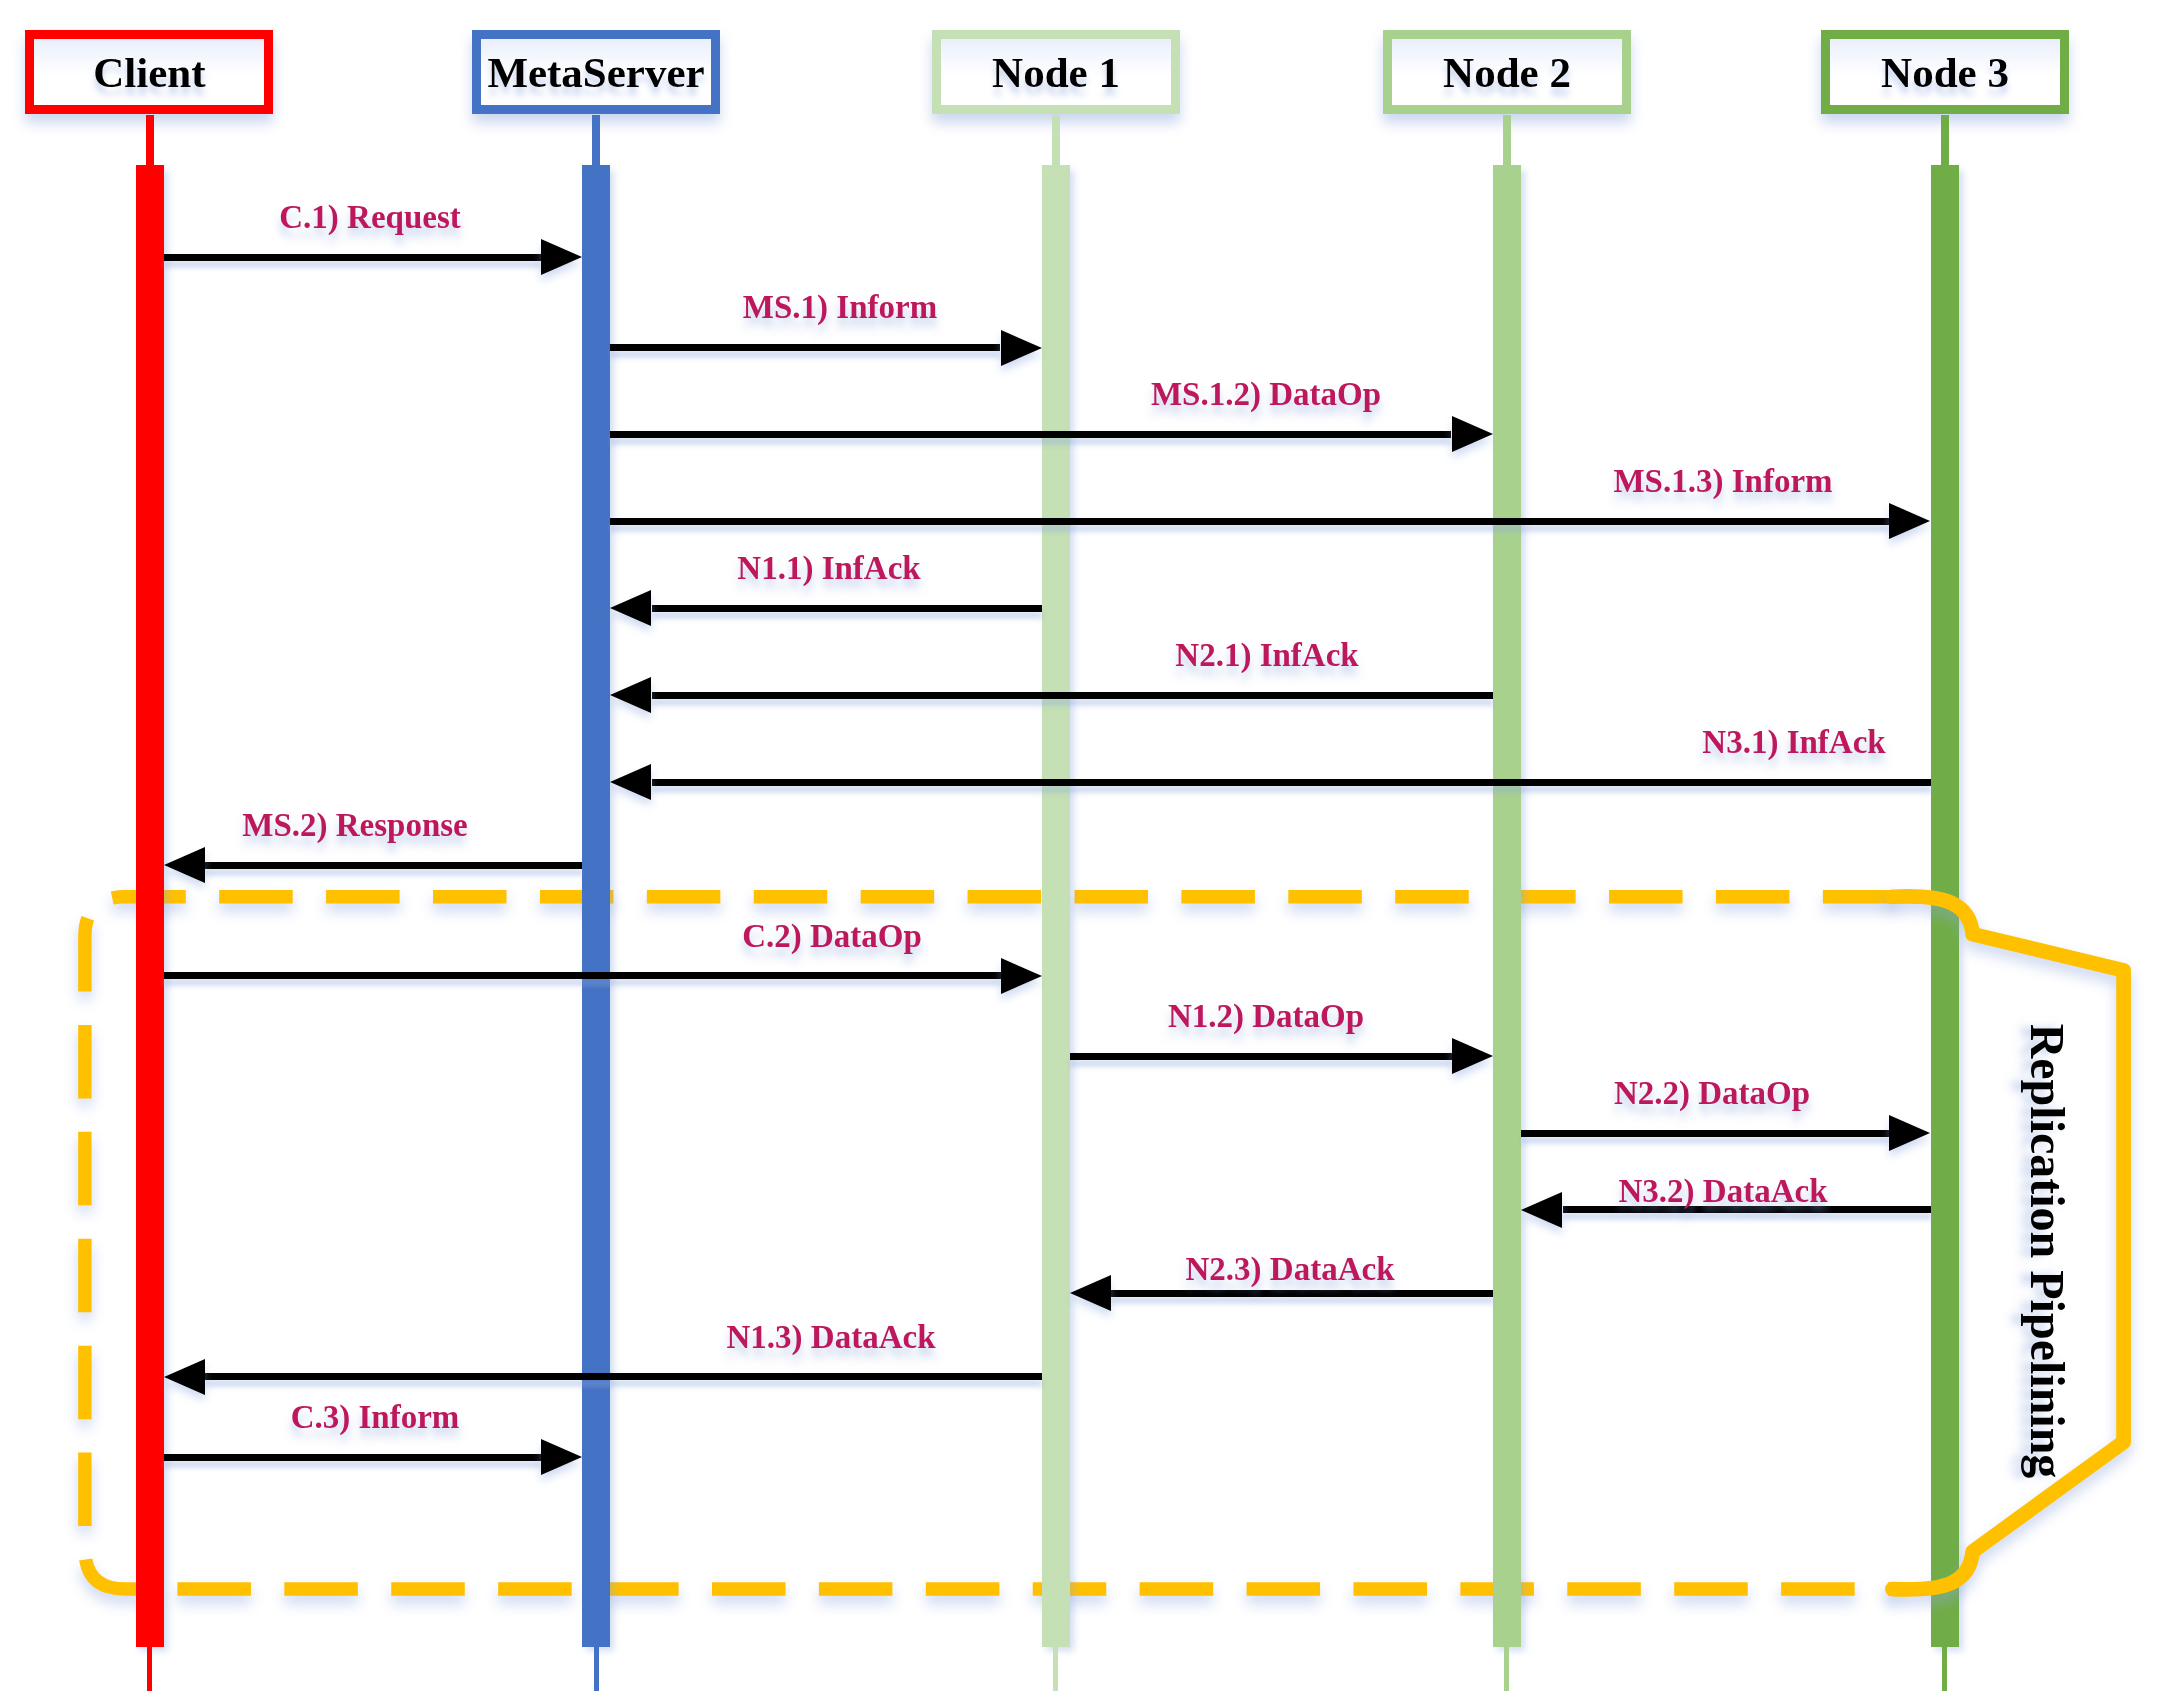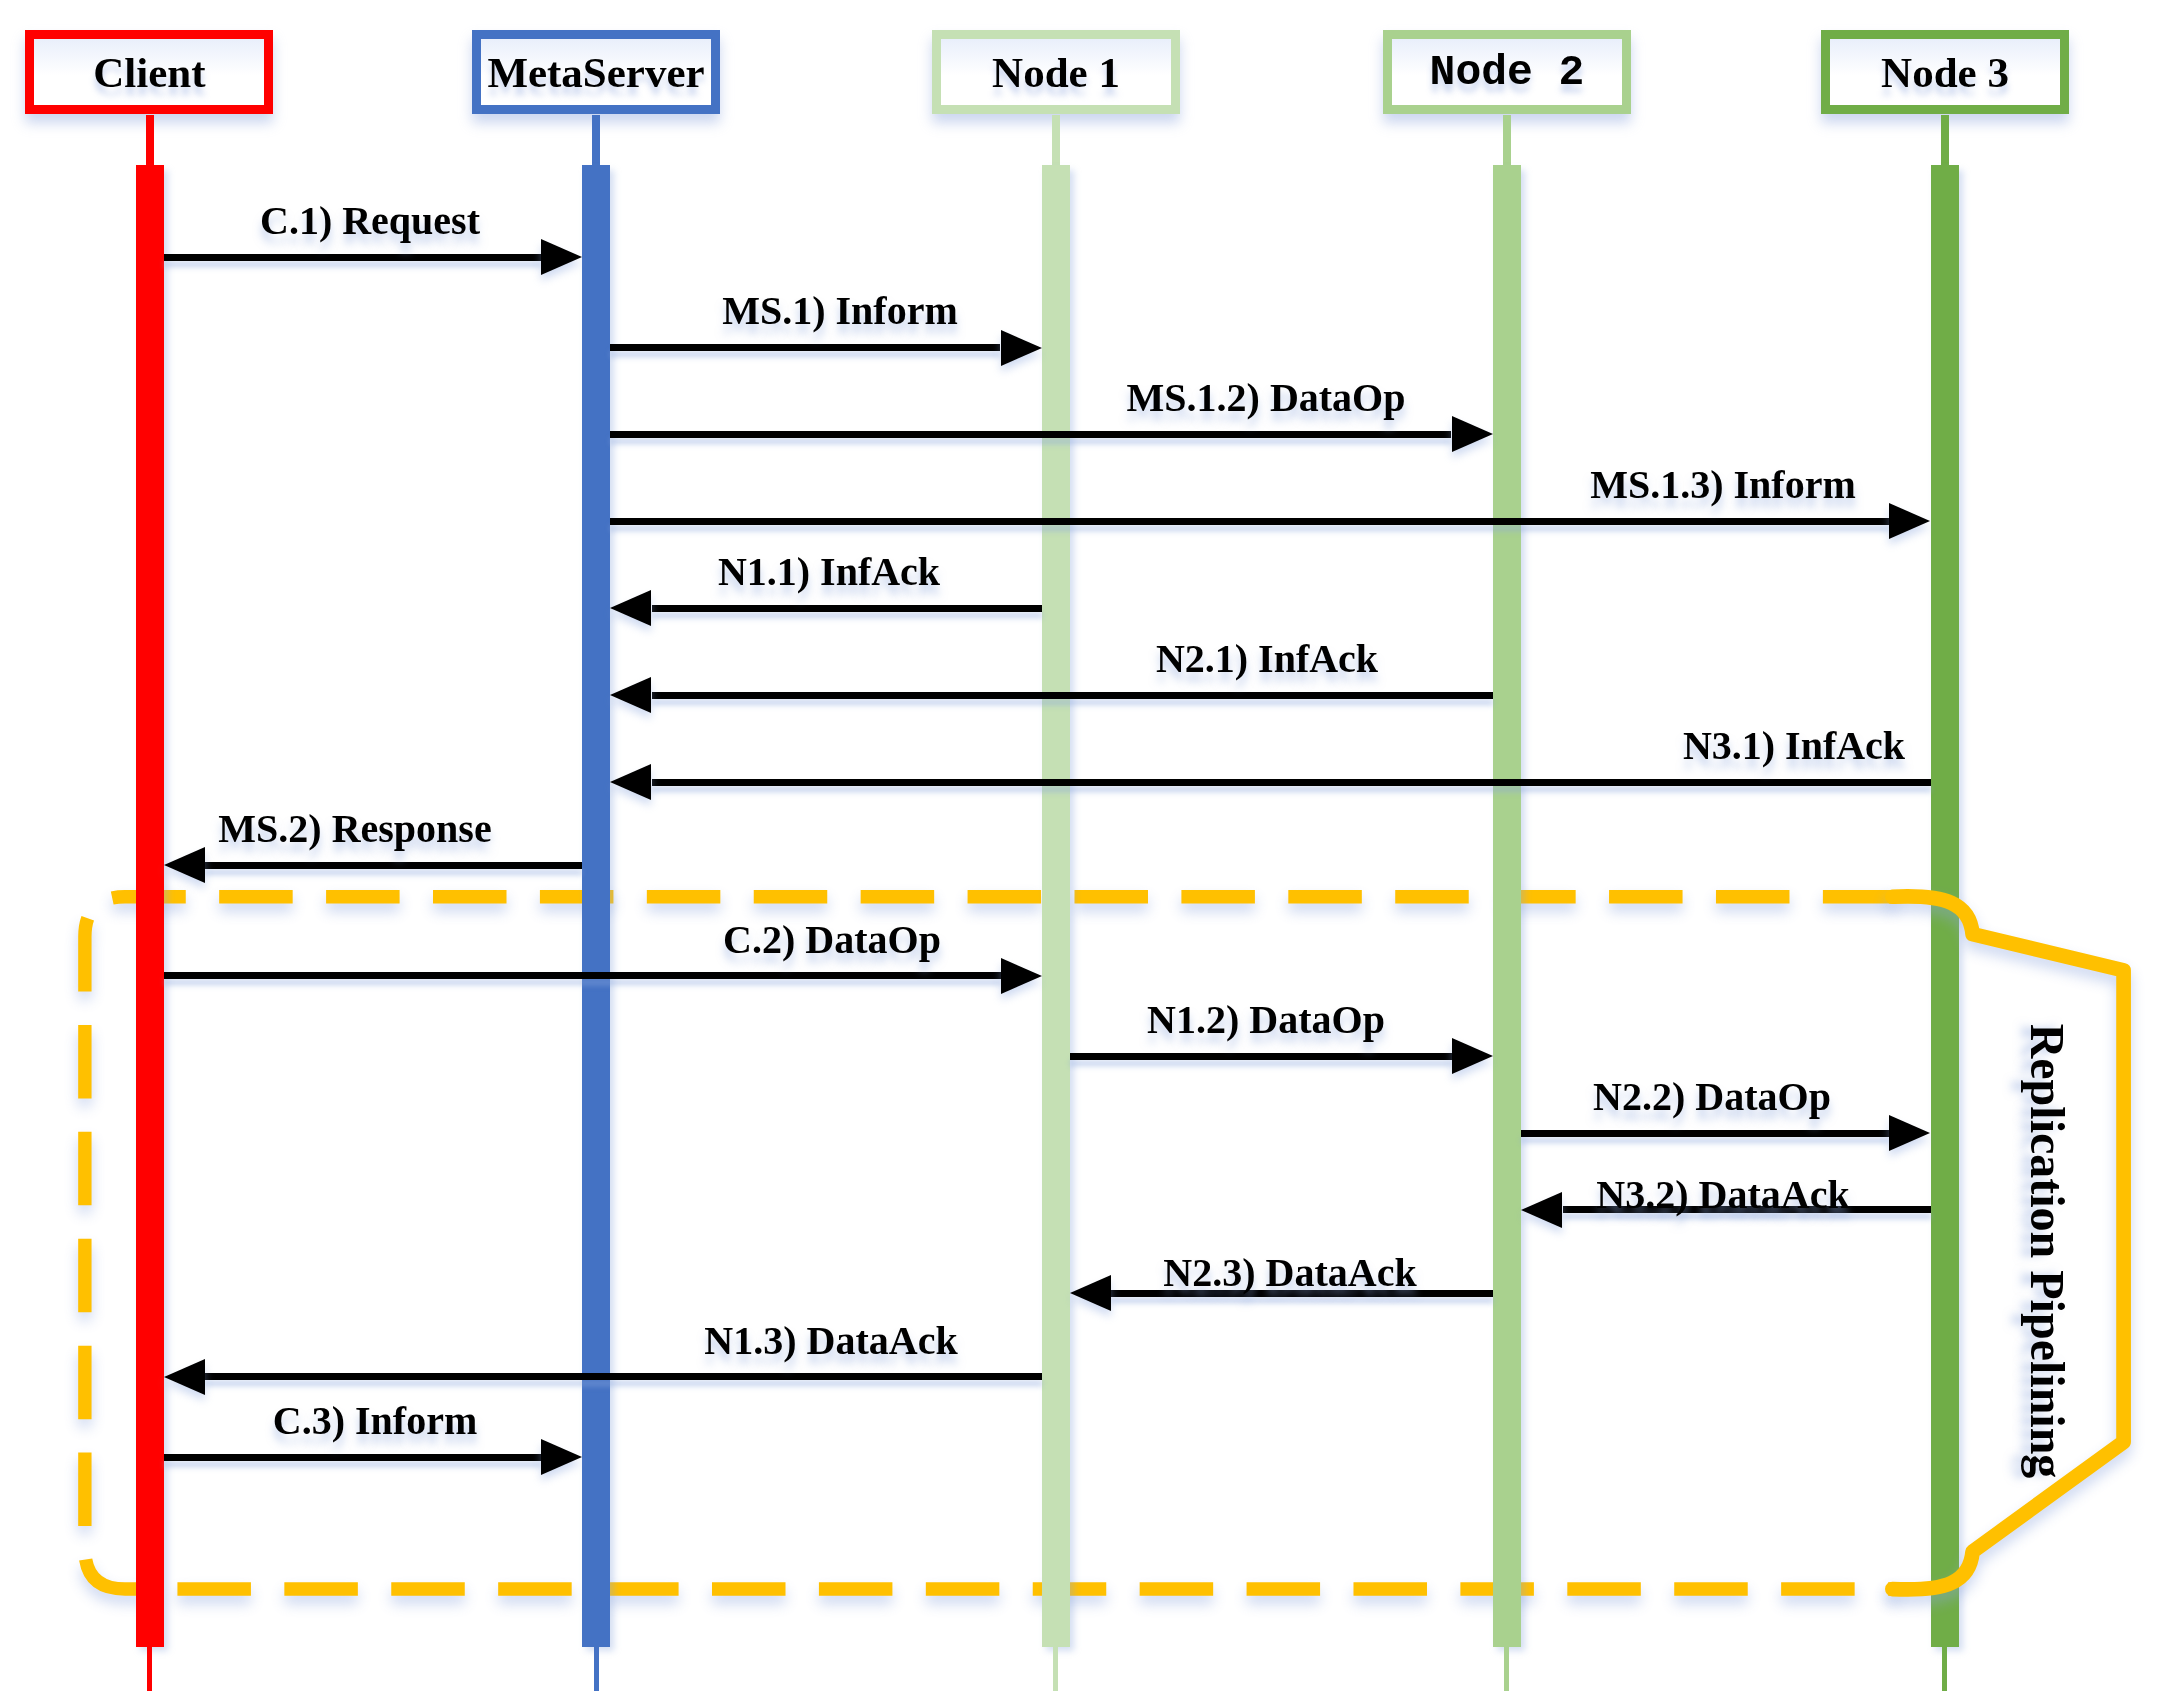--- a/index.html
+++ b/index.html
@@ -46,21 +46,21 @@
   .mhead{
     position:absolute;width:0;height:0;
     border-top:18px solid transparent;
     border-bottom:18px solid transparent;
     filter:drop-shadow(0 6.7px 4px rgba(141,167,222,.4));
   }
   .mhead.r{border-left:41px solid #000;}
   .mhead.l{border-right:41px solid #000;}
   .mlabel{
     position:absolute;transform:translateX(-50%);
-    font-size:40px;font-weight:bold;color:#000000;
+    font-size:33px;font-weight:bold;color:#be185d;
     white-space:nowrap;line-height:1;
     text-shadow:0 9.4px 8px rgba(141,167,222,.5);
   }
 
   
   .vannot{
     position:absolute;left:2047px;top:1251px;z-index:3;
     transform:translate(-50%,-50%) rotate(90deg);
     font-size:48px;font-weight:bold;color:#000;
     white-space:nowrap;line-height:1;
@@ -97,21 +97,21 @@
   <div class="actor">
     <div class="abox" style="left:932px;border-color:#C5E0B4;">
       <span class="atitle">Node 1</span>
     </div>
     <div class="conn" style="left:1052px;background:#C5E0B4;"></div>
     <div class="bar" style="left:1042px;background:#C5E0B4;"></div>
     <div class="tail" style="left:1053px;background:#C5E0B4;"></div>
   </div>
 
   <div class="actor">
-    <div class="abox" style="left:1383px;border-color:#A9D18E;font-family:Liberation Mono, monospace;">
+    <div class="abox" style="left:1383px;border-color:#A9D18E;">
       <span class="atitle">Node 2</span>
     </div>
     <div class="conn" style="left:1503px;background:#A9D18E;"></div>
     <div class="bar" style="left:1493px;background:#A9D18E;"></div>
     <div class="tail" style="left:1504px;background:#A9D18E;"></div>
   </div>
 
   <div class="actor">
     <div class="abox" style="left:1821px;border-color:#70AD47;">
       <span class="atitle">Node 3</span>

